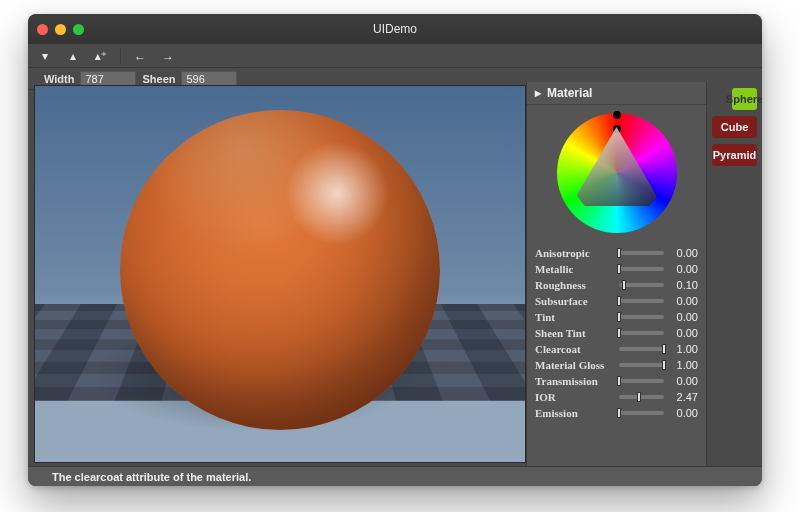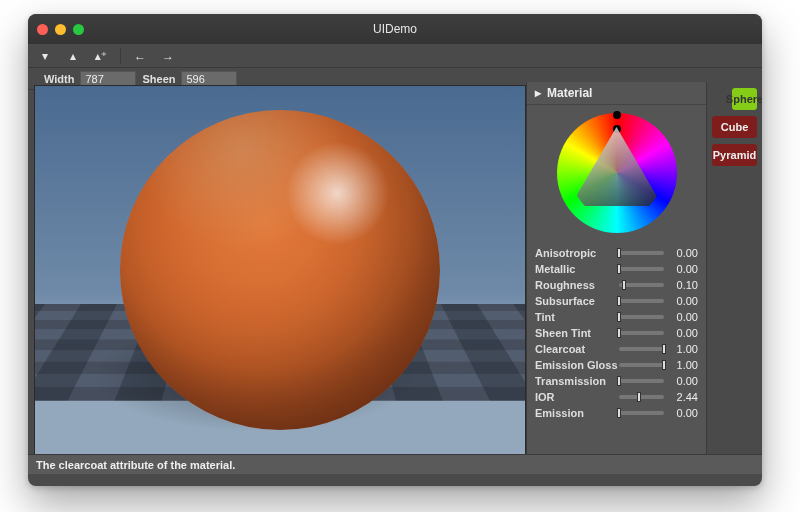--- a/index.html
+++ b/index.html
@@ -90,42 +90,42 @@
     content:""; position:absolute; inset:14px; border-radius:50%;
     background: linear-gradient(160deg, rgba(255,255,255,0.9), rgba(0,0,0,0.85));
     clip-path: polygon(50% 0%, 100% 86%, 0% 86%);
     opacity:0.9;
   }
   .wheelmark {
     position:absolute; width:8px; height:8px; border-radius:50%; background:#000;
   }
   .sliders { padding:2px 8px 8px; font-size:11px; }
   .srow { display:flex; align-items:center; height:16px; gap:6px; }
-  .srow .lab { width:78px; color:#ddd; font-weight:600; white-space:nowrap; }
+  .srow .lab { width:78px; color:#ddd; font-weight:600; white-space:nowrap;font-family:Liberation Serif, serif; }
   .srow .track {
     flex:1; height:4px; background:#777; position:relative; border-radius:2px;
   }
   .srow .thumb {
     position:absolute; top:-3px; width:4px; height:10px; background:#ddd; border:1px solid #333;
   }
   .srow .val { width:28px; text-align:right; color:#eee; }
 
   .rightbtns {
     width:56px; background:#4a4a4a; display:flex; flex-direction:column; gap:6px; padding:6px 5px;
     border-left:1px solid #3a3a3a;
   }
   .shapebtn {
     height:22px; border-radius:3px; background:#7f1d1d; color:#eee; font-size:11px;
     display:flex; align-items:center; justify-content:center; font-weight:600;
   }
   .shapebtn.active { background:#84cc16; color:#333;margin-left:20px; }
 
   .statusbar {
-    position:absolute; left:0; right:0; bottom:12px; height:20px; background:#5a5a5a;
-    color:#eee; font-size:11px; font-weight:600; display:flex; align-items:center; padding:0 8px;
+    position:absolute; left:0; right:0; bottom:0; height:20px; background:#5a5a5a;
+    color:#eee; font-size:11px; font-weight:600; display:flex; align-items:center; padding:0 24px;
     border-top:1px solid #3a3a3a;
   }
 </style>
 </head>
 <body>
 
 <div class="window">
 
   <div class="titlebar">
     <div class="traffic">
@@ -224,39 +224,39 @@
             <div class="val">0.00</div>
           </div>
           <div class="srow">
             <div class="lab">Clearcoat</div>
             <div class="track">
               <div class="thumb" style="left: calc(100% - 2px);"></div>
             </div>
             <div class="val">1.00</div>
           </div>
           <div class="srow">
-            <div class="lab">Emission Gloss</div>
+            <div class="lab">Material Gloss</div>
             <div class="track">
               <div class="thumb" style="left: calc(100% - 2px);"></div>
             </div>
             <div class="val">1.00</div>
           </div>
           <div class="srow">
             <div class="lab">Transmission</div>
             <div class="track">
               <div class="thumb" style="left: calc(0% - 2px);"></div>
             </div>
             <div class="val">0.00</div>
           </div>
           <div class="srow">
             <div class="lab">IOR</div>
             <div class="track">
               <div class="thumb" style="left: calc(45% - 2px);"></div>
             </div>
-            <div class="val">2.44</div>
+            <div class="val">2.47</div>
           </div>
           <div class="srow">
             <div class="lab">Emission</div>
             <div class="track">
               <div class="thumb" style="left: calc(0% - 2px);"></div>
             </div>
             <div class="val">0.00</div>
           </div>
         </div>
     </div>

